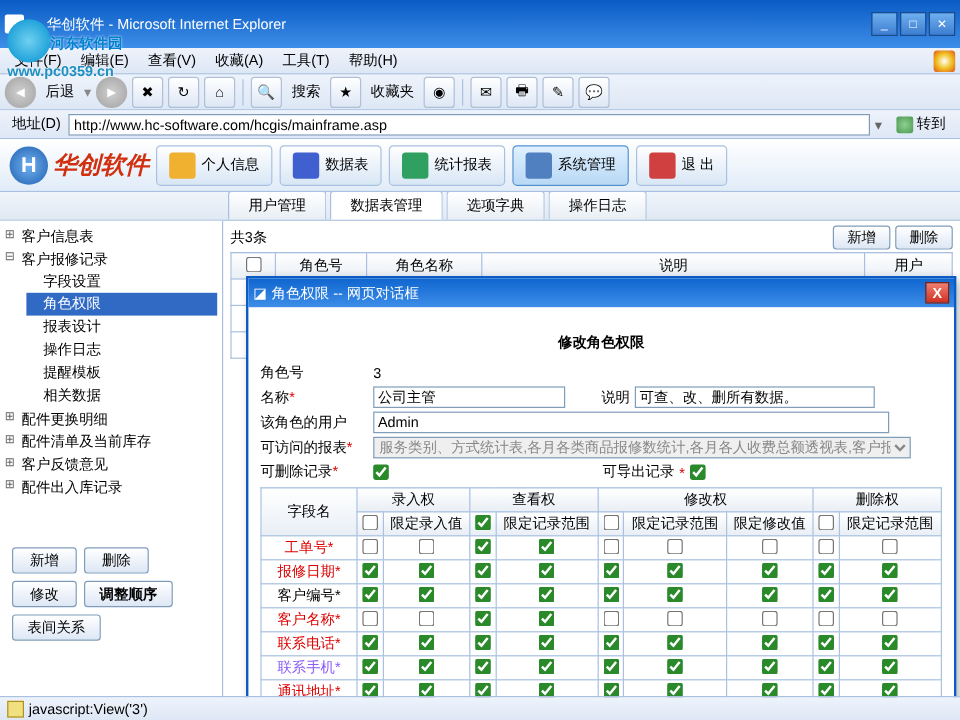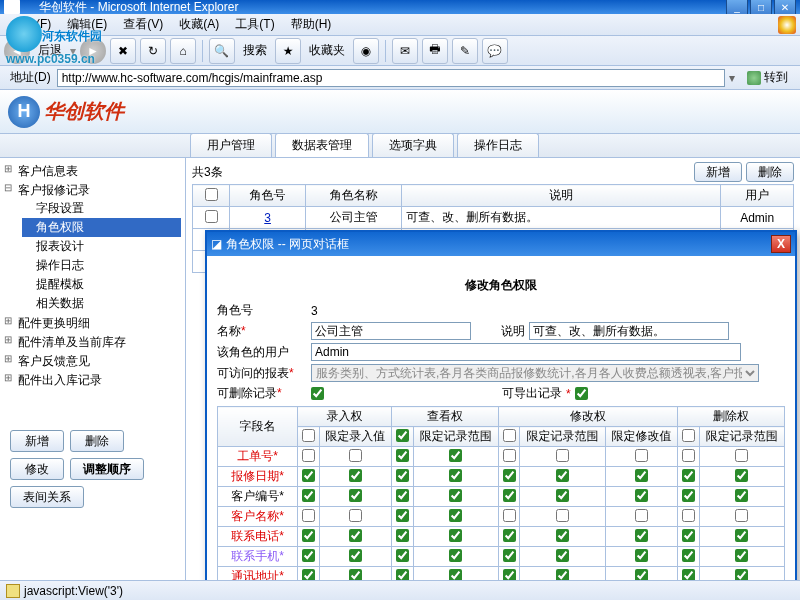--- a/index.html
+++ b/index.html
@@ -1,18 +1,18 @@
 <!DOCTYPE html>
 <html><head>
 <meta charset="utf-8">
 <style>
 * { box-sizing: border-box; margin: 0; padding: 0; font-family: "SimSun", "宋体", sans-serif; font-size: 12px; }
 body { background: #fff; width: 800px; height: 600px; overflow: hidden; position: relative; }
 
-.titlebar { background: linear-gradient(#0a5bc4, #3d8ee8); height: 14px; display: flex; align-items: center; padding: 0 4px; color: #fff; gap: 15px; }
+.titlebar { background: linear-gradient(#0a5bc4, #3d8ee8); height: 40px; display: flex; align-items: center; padding: 0 4px; color: #fff; gap: 15px; }
 .titlebar .icon { width: 16px; height: 16px; background: #fff; border-radius: 2px; margin-right: 4px; }
 .titlebar .title { flex: 1; }
 .titlebar .btns { display: flex; gap: 2px; }
 .titlebar .btns span { width: 22px; height: 20px; background: linear-gradient(#6fb0f0,#3d7dd0); border: 1px solid #1a4c8c; display: flex; align-items: center; justify-content: center; color: #fff; font-size: 10px; }
 
 .menubar { background: linear-gradient(#eef3fb,#dde7f5); height: 22px; display: flex; align-items: center; padding: 0 4px; position: relative; border-bottom: 1px solid #a9c0e0; }
 .menubar span { padding: 0 8px; cursor: default; }
 .menubar .ielogo { position: absolute; right: 4px; top: 2px; width: 18px; height: 18px; background: radial-gradient(#fff,#f0c020,#e05020); border-radius: 3px; }
 
 .watermark { position: absolute; top: 16px; left: 6px; z-index: 100; color: #0080d0; font-size: 24px; font-weight: bold; text-shadow: 0 0 2px #fff; pointer-events: none; }
@@ -141,20 +141,42 @@
   <span class="go">
       <span>转到</span>
     </span>
 </div>
 
 <div class="appheader">
   <div class="logo">
     <span class="glyph">H</span>
       <span class="txt">华创软件</span>
   </div>
+  <div id="navbtns" style="display:flex;gap:6px">
+      <div class="navbtn">
+        <span class="ic" style="background:#f0b030"></span>
+        <span>个人信息</span>
+      </div>
+      <div class="navbtn">
+        <span class="ic" style="background:#4060d0"></span>
+        <span>数据表</span>
+      </div>
+      <div class="navbtn">
+        <span class="ic" style="background:#30a060"></span>
+        <span>统计报表</span>
+      </div>
+      <div class="navbtn active">
+        <span class="ic" style="background:#5080c0"></span>
+        <span>系统管理</span>
+      </div>
+      <div class="navbtn">
+        <span class="ic" style="background:#d04040"></span>
+        <span>退 出</span>
+      </div>
+    </div>
 </div>
 
 <div class="subtabs" id="subtabs">
     <span class="tab">用户管理</span>
     <span class="tab active">数据表管理</span>
     <span class="tab">选项字典</span>
     <span class="tab">操作日志</span>
   </div>
 
 <div class="body">

